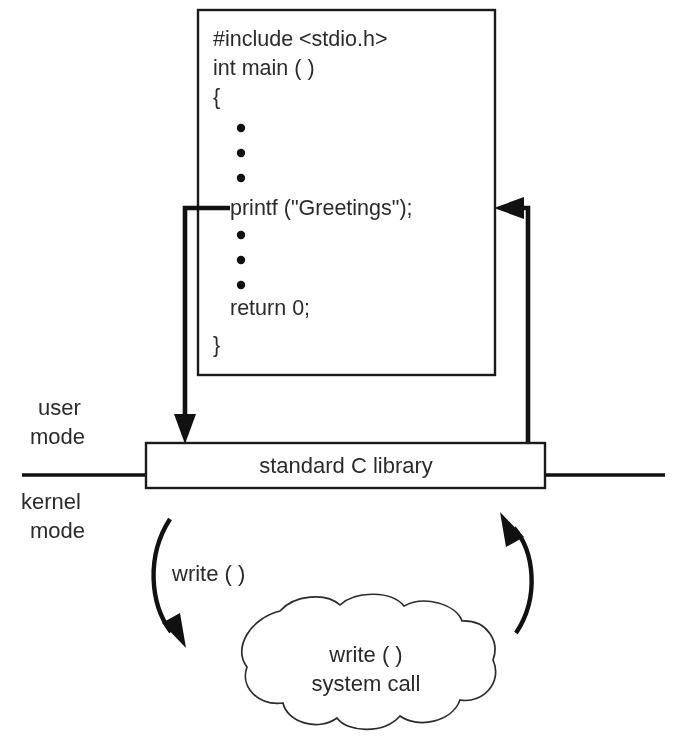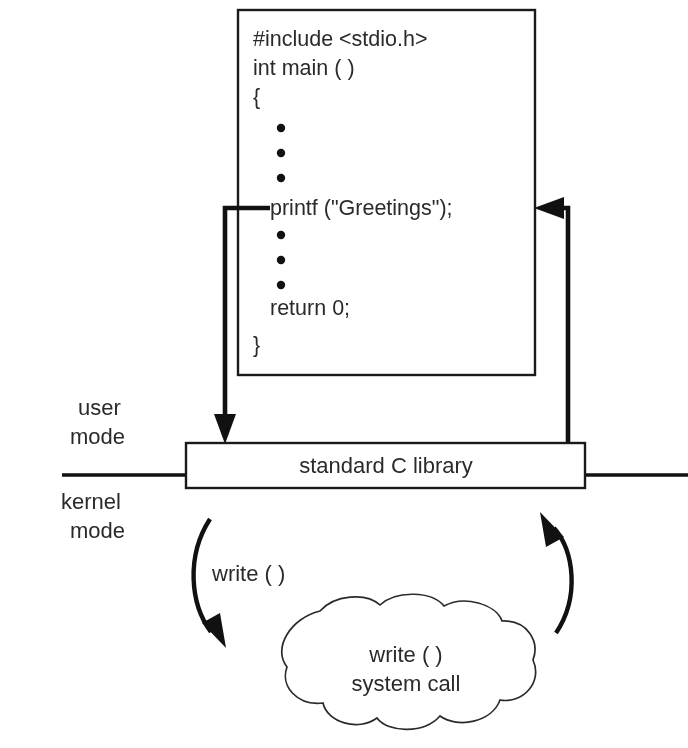--- a/index.html
+++ b/index.html
@@ -11,21 +11,20 @@
     width: 688px;
     height: 748px;
     font-family: "Liberation Sans", sans-serif;
     color: #1a1a1a;
     overflow: hidden;
   }
   #diagram-root {
     position: relative;
     width: 624px;
     height: 748px;
-    margin-left: 40px;
   }
   svg.diagram {
     display: block;
     width: 688px;
     height: 748px;
   }
   .box-outline {
     fill: #ffffff;
     stroke: #1a1a1a;
     stroke-width: 2.4;

